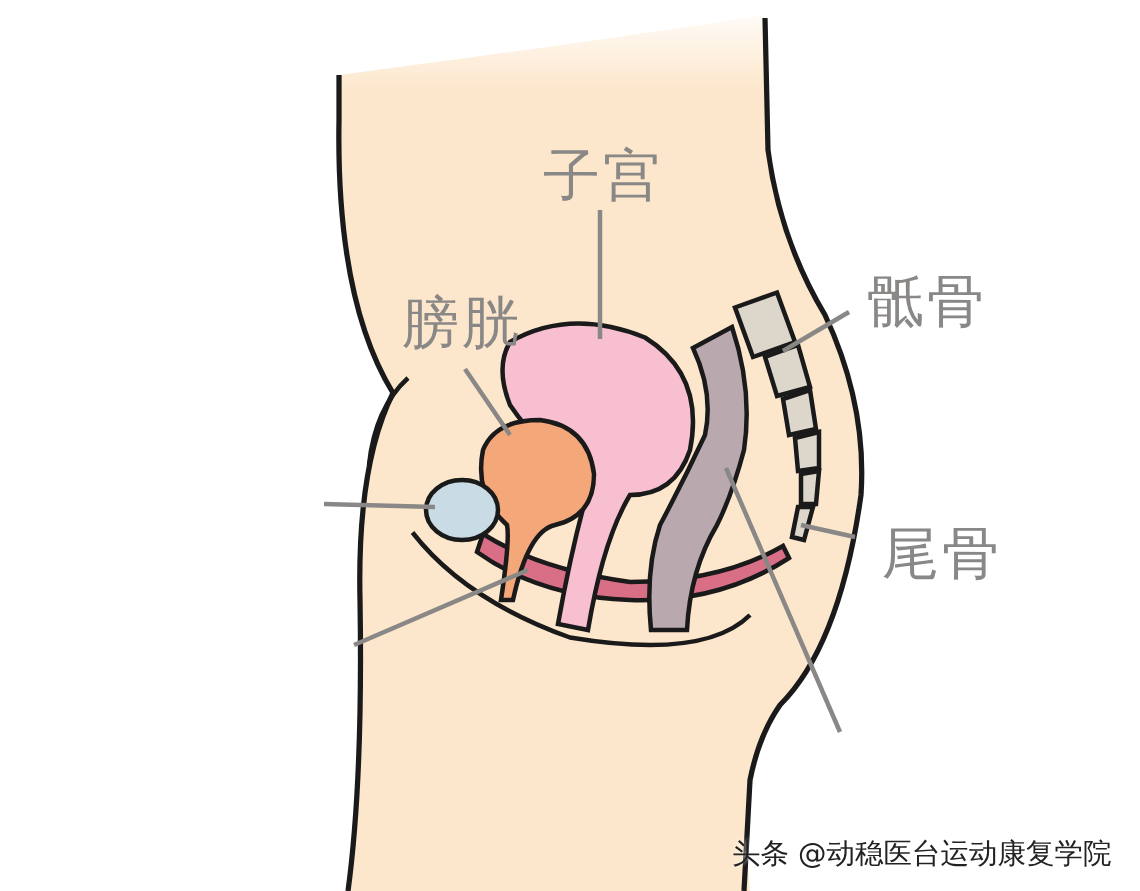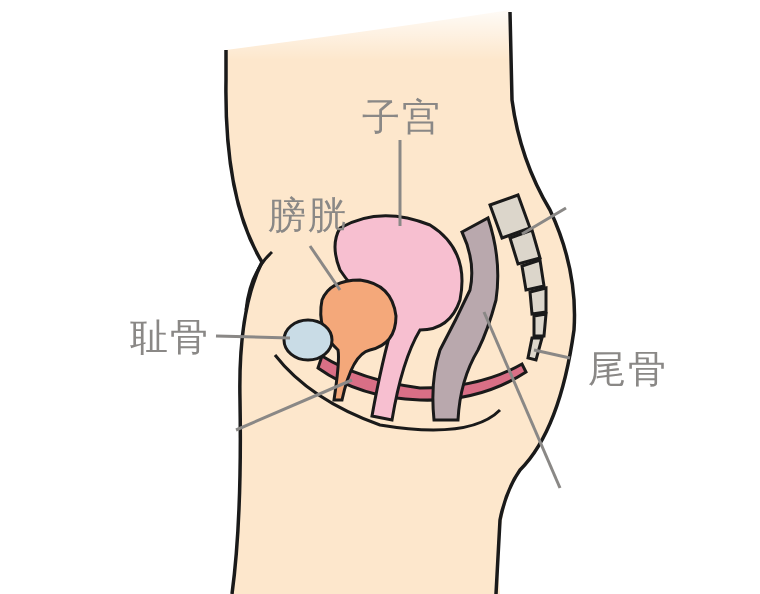--- a/index.html
+++ b/index.html
@@ -59,16 +59,17 @@
       <line x1="216" y1="336" x2="290" y2="338"></line>
       <line x1="236" y1="430" x2="352" y2="380"></line>
       <line x1="566" y1="208" x2="522" y2="234"></line>
       <line x1="570" y1="358" x2="534" y2="350"></line>
       <line x1="484" y1="312" x2="560" y2="488"></line>
     </g>
   </svg>
 
   <div class="label" style="left:362px; top:98px;">子宫</div>
   <div class="label" style="left:244px; top:196px;margin-left:24px;">膀胱</div>
-  <div class="label" style="left:130px; top:318px;">耻骨</div>
+  <div class="label" style="left:578px; top:182px;">骶骨</div>
   <div class="label" style="left:588px; top:350px;">尾骨</div>
 
+  <div class="watermark">头条 @动稳医台运动康复学院</div>
 </div>
 
 </body></html>

